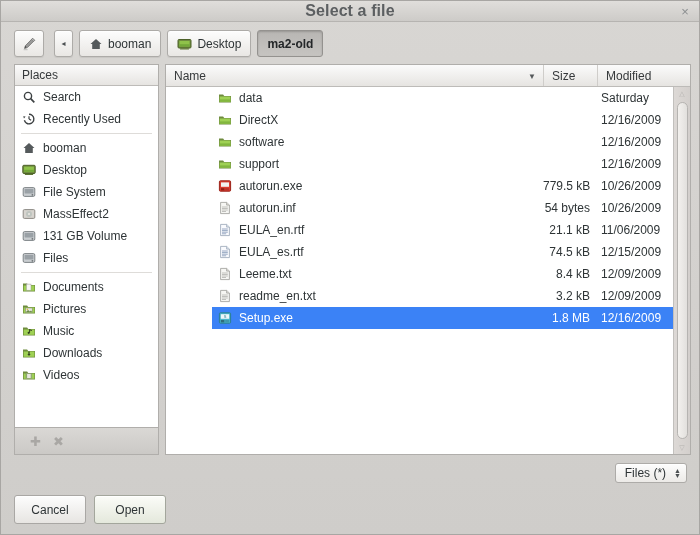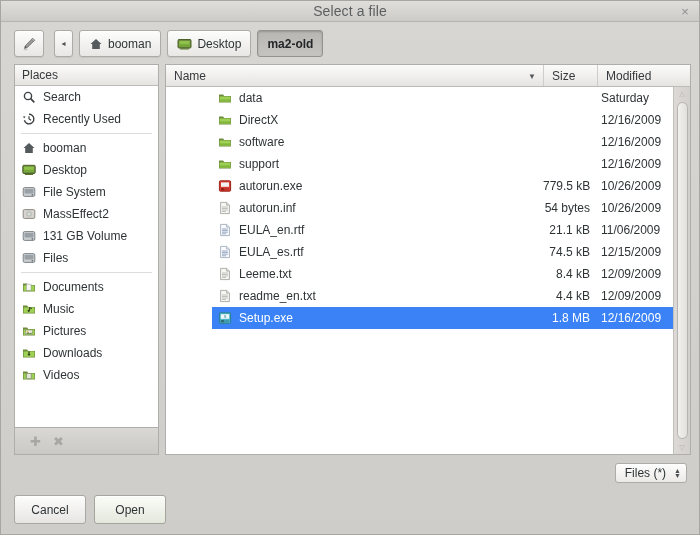--- a/index.html
+++ b/index.html
@@ -27,22 +27,22 @@
   
   .titlebar {
     height: 21px;
     background: linear-gradient(#e0dedb, #cdcbc8);
     border-bottom: 1px solid #b6b4b1;
     display: flex; align-items: center; justify-content: center;
     position: relative;
     flex: none;
   }
   .titlebar-title {
-    font-size: 14px;
-    font-weight: normal;
+    font-size: 16px;
+    font-weight: bold;
     color: #5c5f61;
     letter-spacing: .1px;
   }
   .close-btn {
     position: absolute;
     right: 7px; top: 50%;
     transform: translateY(-50%);
     width: 14px; height: 14px;
     display: flex; align-items: center; justify-content: center;
     color: #8b8e90;
@@ -429,35 +429,35 @@
                   <path d="M1 3.6 h4.1 l1.1 1.3 h6.8 v6.6 h-12 z" fill="#6f8b3f"></path>
                   <path d="M1.7 5.5 h10.7 v5.3 h-10.7 z" fill="#9fd154"></path>
                   <rect x="4.4" y="4.1" width="4.6" height="6.1" fill="#f7f7f4" stroke="#9a9a96" stroke-width=".5"></rect>
                 </svg></span>
               <span>Documents</span>
             </div>
             <div class="place">
               <span class="ico"><svg width="14" height="14" viewBox="0 0 14 14">
                   <path d="M1 3.6 h4.1 l1.1 1.3 h6.8 v6.6 h-12 z" fill="#6f8b3f"></path>
                   <path d="M1.7 5.5 h10.7 v5.3 h-10.7 z" fill="#9fd154"></path>
+                  <rect x="3.6" y="6" width="6.6" height="4.2" fill="#e8e6df" stroke="#7d8a6a" stroke-width=".5"></rect>
+                  <circle cx="5.4" cy="7.4" r=".8" fill="#d8b84a"></circle>
+                  <path d="M3.9 10 l2.2 -2.1 1.7 1.6 1.2 -1 1.1 1.5z" fill="#6d8c4a"></path>
+                </svg></span>
+              <span>Pictures</span>
+            </div>
+            <div class="place">
+              <span class="ico"><svg width="14" height="14" viewBox="0 0 14 14">
+                  <path d="M1 3.6 h4.1 l1.1 1.3 h6.8 v6.6 h-12 z" fill="#6f8b3f"></path>
+                  <path d="M1.7 5.5 h10.7 v5.3 h-10.7 z" fill="#9fd154"></path>
                   <path d="M7.6 5.3 v3.4" stroke="#2f3b1e" stroke-width="1"></path>
                   <circle cx="6.7" cy="8.8" r="1.1" fill="#2f3b1e"></circle>
                   <path d="M7.6 5.3 l2.3 .7 v1 l-2.3 -.7z" fill="#2f3b1e"></path>
                 </svg></span>
               <span>Music</span>
-            </div>
-            <div class="place">
-              <span class="ico"><svg width="14" height="14" viewBox="0 0 14 14">
-                  <path d="M1 3.6 h4.1 l1.1 1.3 h6.8 v6.6 h-12 z" fill="#6f8b3f"></path>
-                  <path d="M1.7 5.5 h10.7 v5.3 h-10.7 z" fill="#9fd154"></path>
-                  <rect x="3.6" y="6" width="6.6" height="4.2" fill="#e8e6df" stroke="#7d8a6a" stroke-width=".5"></rect>
-                  <circle cx="5.4" cy="7.4" r=".8" fill="#d8b84a"></circle>
-                  <path d="M3.9 10 l2.2 -2.1 1.7 1.6 1.2 -1 1.1 1.5z" fill="#6d8c4a"></path>
-                </svg></span>
-              <span>Pictures</span>
             </div>
             <div class="place">
               <span class="ico"><svg width="14" height="14" viewBox="0 0 14 14">
                   <path d="M1 3.6 h4.1 l1.1 1.3 h6.8 v6.6 h-12 z" fill="#6f8b3f"></path>
                   <path d="M1.7 5.5 h10.7 v5.3 h-10.7 z" fill="#9fd154"></path>
                   <path d="M7 5.6 v2.8" stroke="#33421f" stroke-width="1.3"></path>
                   <path d="M5.4 8 L7 9.9 L8.6 8 Z" fill="#33421f"></path>
                 </svg></span>
               <span>Downloads</span>
             </div>
@@ -632,21 +632,21 @@
                       <path d="M8.6 1.4 v2.7 h2.8" fill="#dedcd6" stroke="#9b9b97" stroke-width=".7"></path>
                       <g stroke="#a9a9a5" stroke-width=".7">
                         <line x1="4" y1="6" x2="9.8" y2="6"></line>
                         <line x1="4" y1="7.5" x2="9.8" y2="7.5"></line>
                         <line x1="4" y1="9" x2="9.8" y2="9"></line>
                         <line x1="4" y1="10.5" x2="8" y2="10.5"></line>
                       </g>
                     </svg></span>
                   <span>readme_en.txt</span>
                 </div>
-                <div class="cell-size">4.4 kB</div>
+                <div class="cell-size">3.2 kB</div>
                 <div class="cell-mod">12/09/2009</div>
               </div>
               <div class="row selected">
                 <div class="cell-name">
                   <span class="ico"><svg width="14" height="14" viewBox="0 0 14 14">
                       <rect x="1.4" y="1.8" width="11.2" height="10.4" rx="1" fill="#4ab6c9" stroke="#2b7f92" stroke-width="1"></rect>
                       <rect x="2.8" y="3.2" width="8.4" height="4.6" fill="#eef7f9"></rect>
                       <text x="7" y="7" font-size="4" text-anchor="middle" fill="#2b7f92" font-family="sans-serif">S</text>
                       <rect x="2.8" y="9" width="3.6" height="2.4" fill="#2f6d7c"></rect>
                       <rect x="7.2" y="9" width="4" height="2.4" fill="#3f97ab"></rect>

